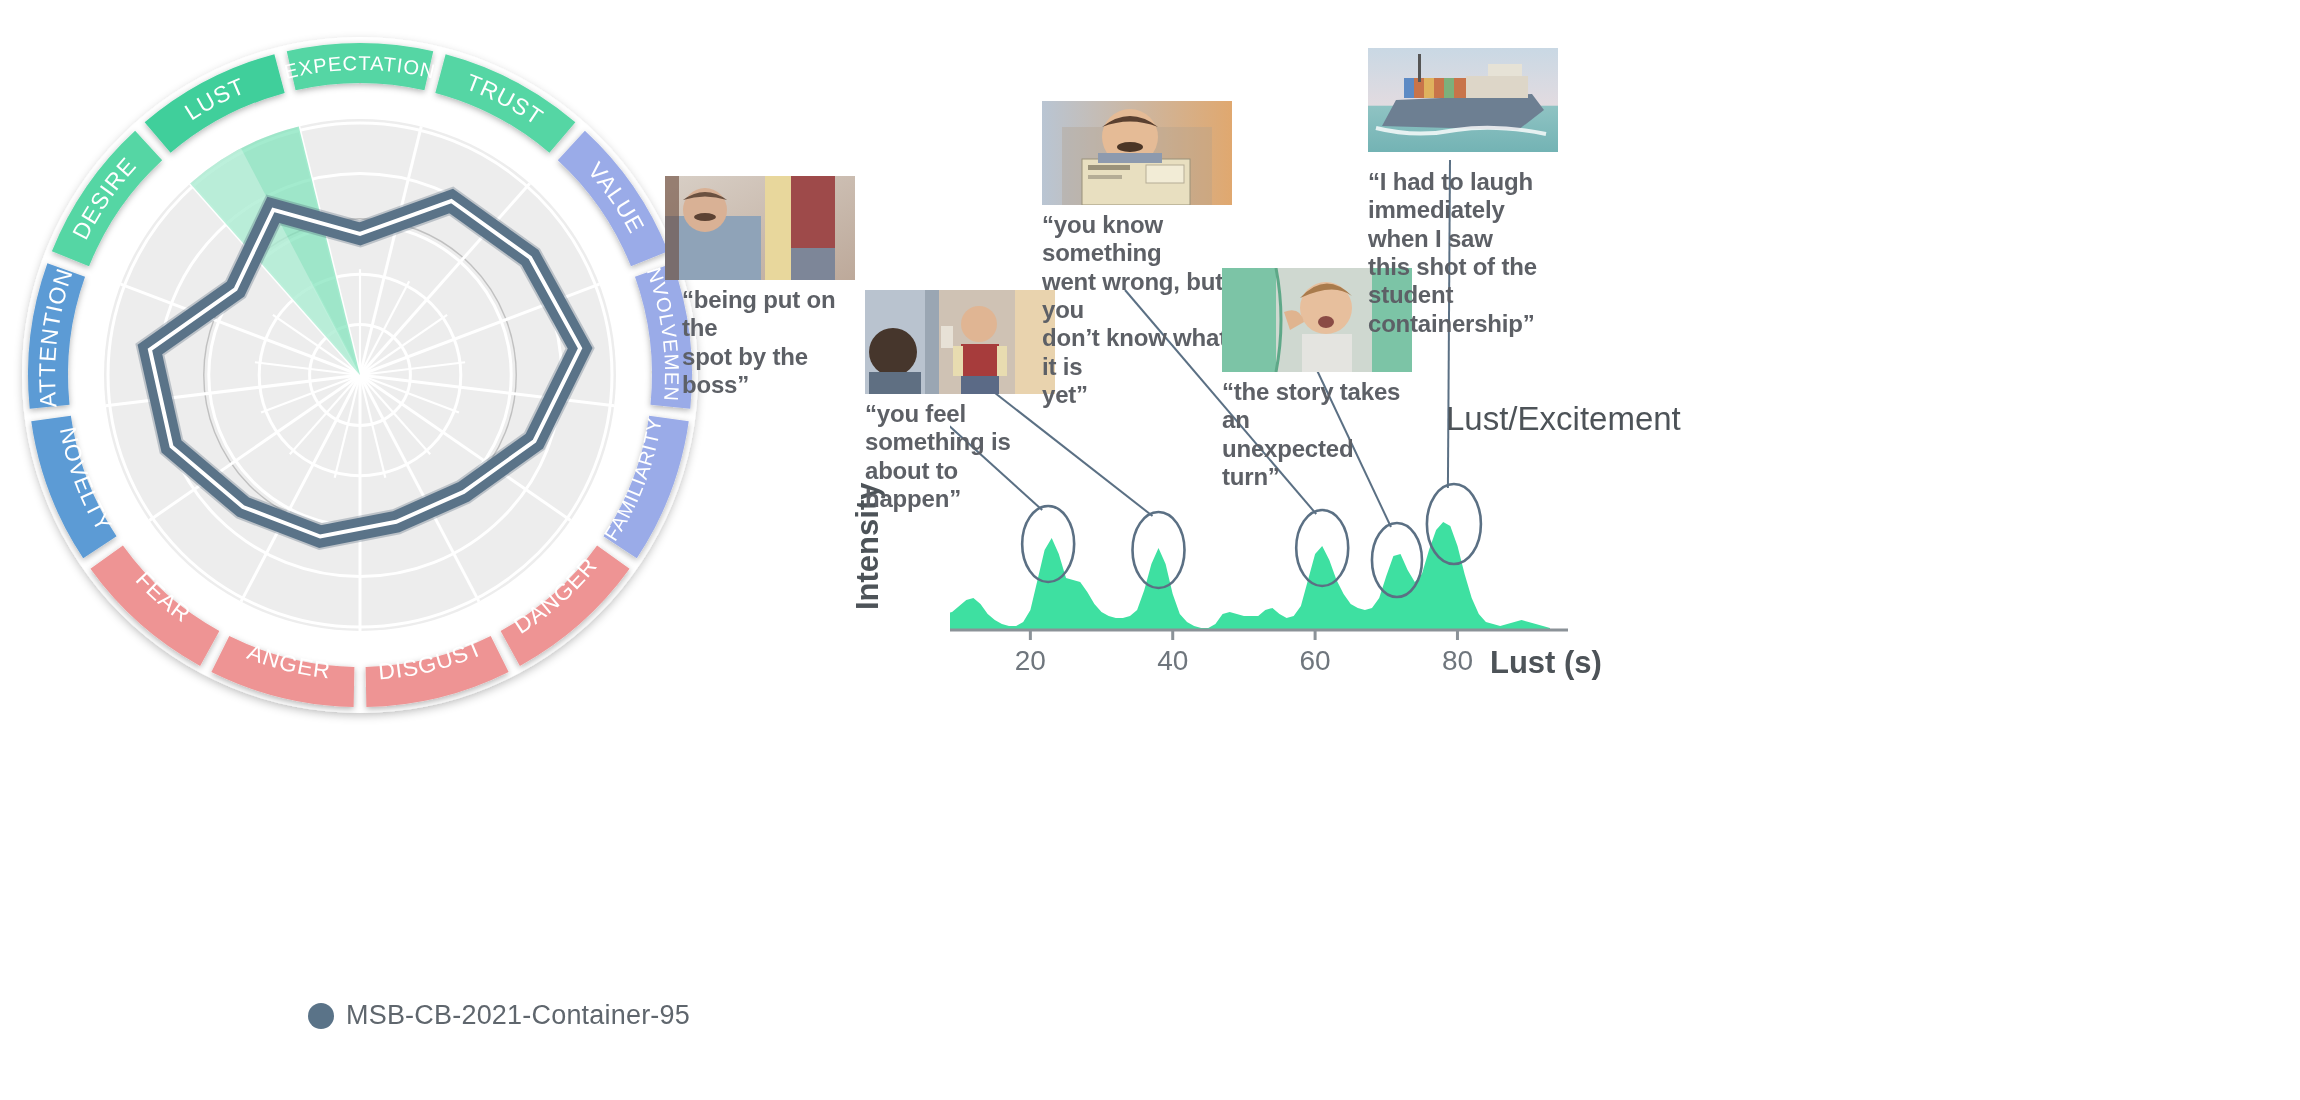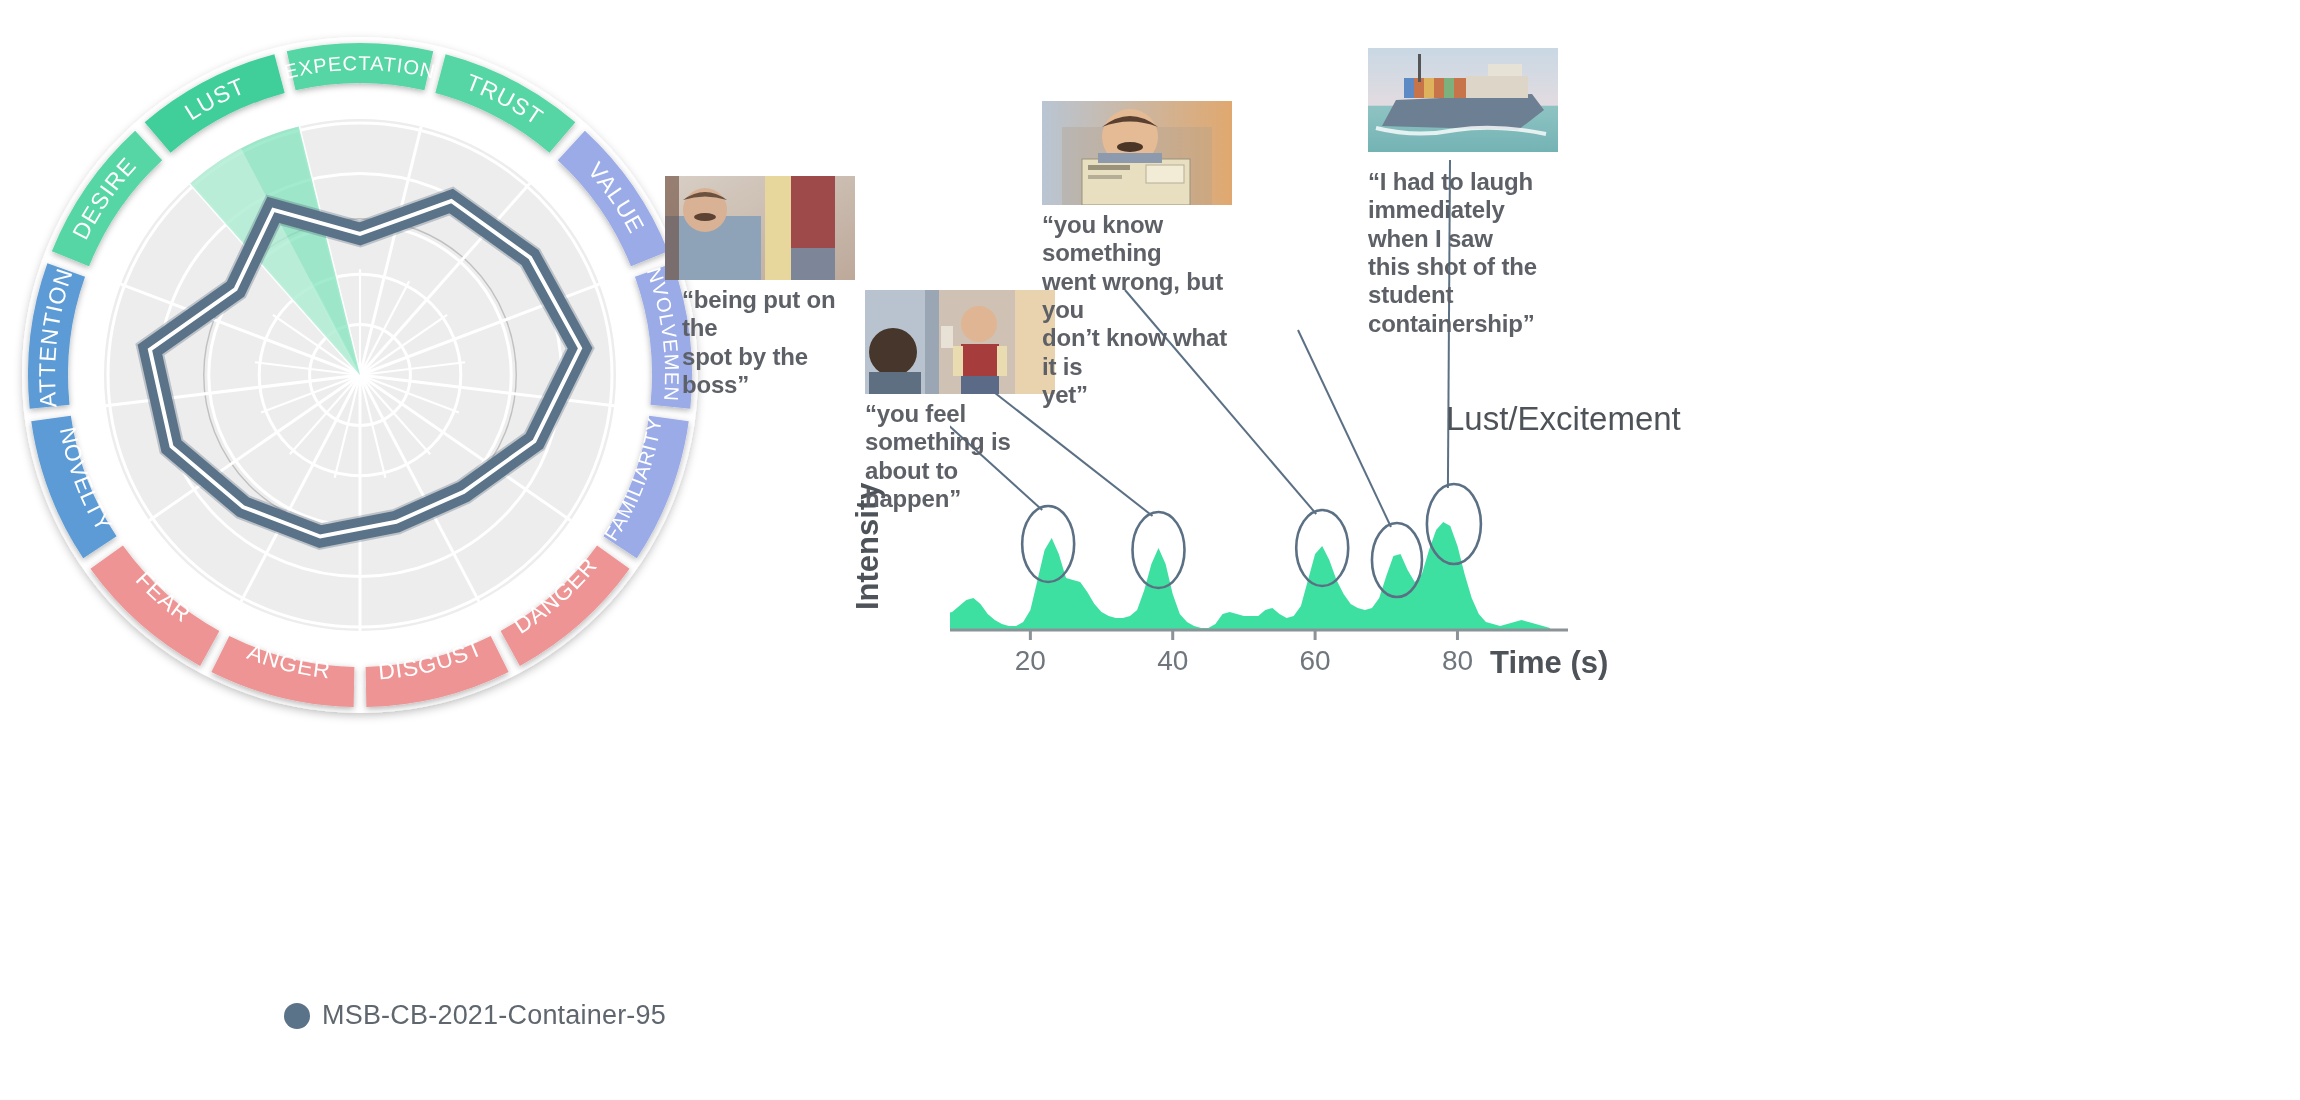--- a/index.html
+++ b/index.html
@@ -3,21 +3,21 @@
 <meta charset="utf-8">
 <style>
   html,body{margin:0;padding:0;background:#ffffff;}
   body{width:2300px;height:1100px;position:relative;overflow:hidden;
        font-family:"Liberation Sans", sans-serif;color:#5a6068;}
 
   
   #radar-panel{position:absolute;left:0;top:0;width:950px;height:1100px;}
   #radar-svg{position:absolute;left:0;top:0;}
   #radar-legend{position:absolute;left:0;top:1000px;width:950px;
-      display:flex;align-items:center;justify-content:center;gap:12px;}
+      display:flex;align-items:center;justify-content:center;gap:12px;padding-left:24px;}
   #radar-legend .swatch{width:26px;height:26px;border-radius:50%;background:#5a7388;display:block;}
   #radar-legend .legend-label{font-size:27px;color:#5f666d;letter-spacing:.2px;}
 
   
   #right-panel{position:absolute;left:950px;top:0;width:1350px;height:1100px;}
   #chart-svg{position:absolute;left:0;top:0;}
 
   .callout{position:absolute;}
   .callout .thumb{display:block;border:0;background:#cfd6dd;}
   .callout .cap{font-size:24px;font-weight:bold;color:#5d6066;line-height:1.18;
@@ -201,21 +201,21 @@
       <line x1="202.49462365591398" y1="516" x2="-10" y2="350" stroke="#5b7084" stroke-width="2"></line>
       <ellipse cx="372.21505376344084" cy="548" rx="26" ry="38" fill="none" stroke="#5b7084" stroke-width="2.6"></ellipse>
       <line x1="366.21505376344084" y1="514" x2="175" y2="290" stroke="#5b7084" stroke-width="2"></line>
       <ellipse cx="446.9569892473118" cy="560" rx="25" ry="37" fill="none" stroke="#5b7084" stroke-width="2.6"></ellipse>
       <line x1="440.9569892473118" y1="527" x2="348" y2="330" stroke="#5b7084" stroke-width="2"></line>
       <ellipse cx="503.9032258064516" cy="524" rx="27" ry="40" fill="none" stroke="#5b7084" stroke-width="2.6"></ellipse>
       <line x1="497.9032258064516" y1="488" x2="500" y2="160" stroke="#5b7084" stroke-width="2"></line>
     </svg>
 
   <div class="chart-title" style="left:496px;top:400px;">Lust/Excitement</div>
-  <div class="axis-label-x" style="left:540px;top:645px;">Time (s)</div>
+  <div class="axis-label-x" style="left:540px;top:645px;">Lust (s)</div>
   <div class="axis-label-y" style="left:-100px;top:610px;">Intensity</div>
 
   <div class="callout" style="left:-285px;top:176px;width:190px;">
     <svg class="thumb" width="190" height="104" viewBox="0 0 190 104">
       <defs>
           <linearGradient id="gb" x1="0" y1="0" x2="1" y2="1">
         <stop offset="0" stop-color="#d8cfc6"></stop>
             <stop offset="1" stop-color="#bda99a"></stop>
           </linearGradient>
         </defs>
@@ -270,20 +270,35 @@
       <rect x="46" y="74" width="34" height="4" fill="#b5ad96"></rect>
       <rect x="104" y="64" width="38" height="18" fill="#f2ecd6" stroke="#b5ad96"></rect>
       <rect x="56" y="52" width="64" height="10" fill="#8d9aae"></rect>
     </svg>
     <div class="cap" style="white-space:pre-line;">“you know something
 went wrong, but you
 don’t know what it is
 yet”</div>
   </div>
 
+  <div class="callout" style="left:272px;top:268px;width:190px;">
+    <svg class="thumb" width="190" height="104" viewBox="0 0 190 104">
+      <rect width="190" height="104" fill="#cfd8d0"></rect>
+      <rect x="0" y="0" width="54" height="104" fill="#7cc4a6"></rect>
+      <rect x="150" y="0" width="40" height="104" fill="#7cc4a6"></rect>
+      <path d="M54 0 q10 52 0 104" stroke="#5ea888" stroke-width="3" fill="none"></path>
+      <circle cx="104" cy="40" r="26" fill="#e7bf9d"></circle>
+      <path d="M78 30 q26 -28 52 -2 q-18 -14 -52 2Z" fill="#a97b4c"></path>
+      <ellipse cx="104" cy="54" rx="8" ry="6" fill="#8a4b45"></ellipse>
+      <rect x="80" y="66" width="50" height="38" fill="#e4e4e0"></rect>
+      <path d="M62 44 q16 -6 20 10 l-14 8Z" fill="#e0b48f"></path>
+    </svg>
+    <div class="cap" style="white-space:pre-line;">“the story takes an
+unexpected turn”</div>
+  </div>
 
   <div class="callout" style="left:418px;top:48px;width:190px;">
     <svg class="thumb" width="190" height="104" viewBox="0 0 190 104">
       <defs>
           <linearGradient id="gs" x1="0" y1="0" x2="0" y2="1">
         <stop offset="0" stop-color="#c9d8e4"></stop>
             <stop offset=".55" stop-color="#e2dbe0"></stop>
         <stop offset=".56" stop-color="#8fc3c3"></stop>
             <stop offset="1" stop-color="#73b3b4"></stop>
           </linearGradient>

